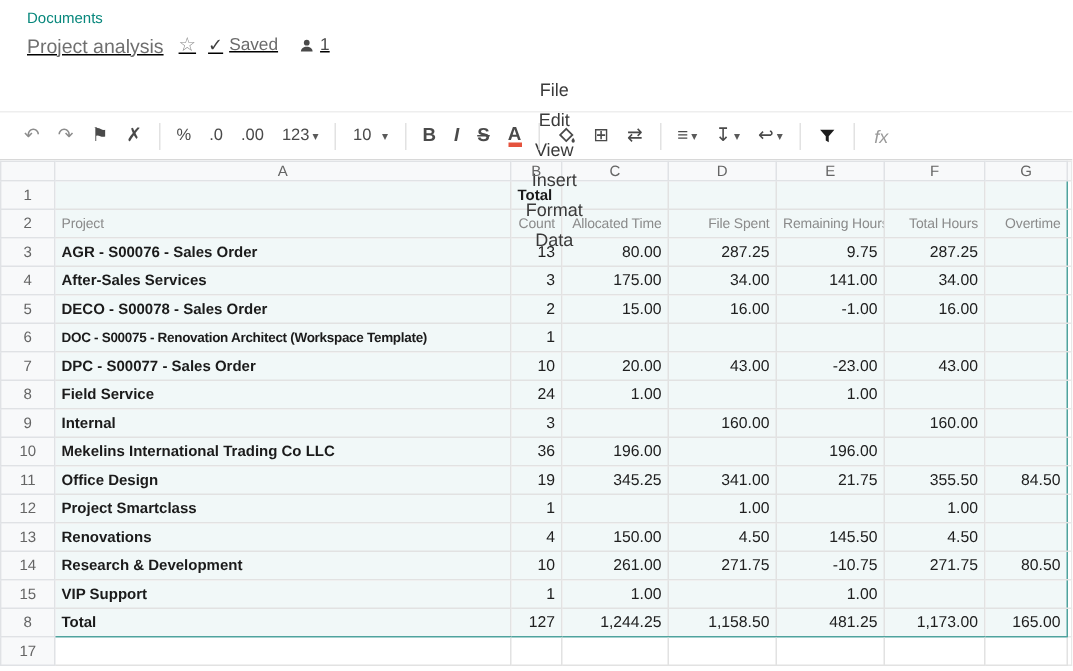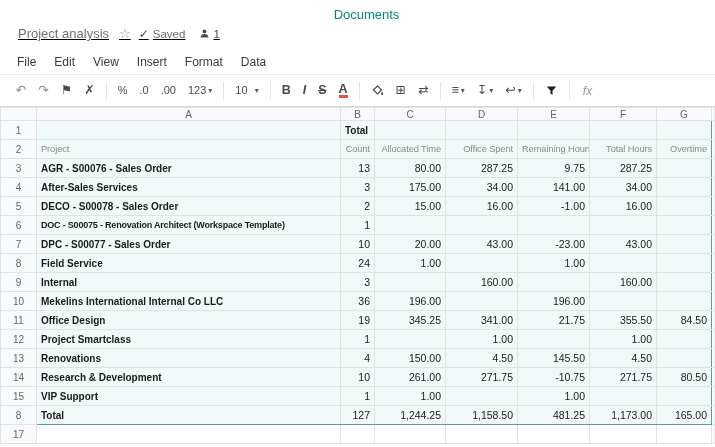--- a/index.html
+++ b/index.html
@@ -1,30 +1,30 @@
 <!DOCTYPE html>
 <html><head>
 <meta charset="utf-8">
 <style>
   * { box-sizing: border-box; margin: 0; padding: 0; }
   html, body { width: 715px; height: 447px; overflow: hidden; background: #fff;
     font-family: "Liberation Sans", "DejaVu Sans", sans-serif; }
 
   
   .topbar { height: 50px; padding: 7px 0 0 18px; }
-  .breadcrumb { font-size: 13px; color: #07877c; cursor: pointer; text-align: center; }
+  .breadcrumb { font-size: 10px; color: #07877c; cursor: pointer; }
   .title-row { display: flex; align-items: center; margin-top: 4px; gap: 8px; text-decoration: underline; }
   .doc-title { font-size: 13px; color: #6f6f6f; }
   .star { font-size: 13px; color: #8a8a8a; margin-left: 2px; cursor: pointer; }
   .saved { display: flex; align-items: center; gap: 4px; font-size: 11.5px; color: #6b6b6b; }
   .saved .chk { color: #3f3f3f; font-size: 12px; }
   .users { display: flex; align-items: center; gap: 3px; font-size: 11.5px; color: #4a4a4a; margin-left: 6px; }
 
   
-  .menubar { height: 24px; display: flex; align-items: center; padding-left: 8px; }
+  .menubar { height: 24px; display: flex; align-items: center; padding-left: 24px; flex-direction: column; }
   .menu-item { font-size: 12px; color: #3a3a3a; padding: 3px 9px; cursor: pointer; border-radius: 2px; }
 
   
   .toolbar { height: 33px; border-top: 1px solid #eeeeee; border-bottom: 1px solid #d8d8d8;
     display: flex; align-items: center; padding-left: 10px; }
   .tbtn { font-size: 12.5px; color: #4a4a4a; padding: 2px 5px; margin: 0 1px; cursor: pointer;
     display: inline-flex; align-items: center; gap: 2px; line-height: 1; white-space: nowrap; }
   .tbtn.txt { font-size: 11px; }
   .tbtn .caret { font-size: 8px; color: #5a5a5a; }
   .muted { color: #8c8c8c; }
@@ -176,21 +176,21 @@
           <td class="pv bt"></td>
           <td class="pv bt"></td>
           <td class="pv bt br"></td>
           <td class="fillc"></td>
         </tr>
         <tr>
           <td class="rh">2</td>
           <td class="dim left pv bl">Project</td>
           <td class="dim right pv">Count</td>
           <td class="dim right pv">Allocated Time</td>
-          <td class="dim right pv">Office Spent</td>
+          <td class="dim right pv">File Spent</td>
           <td class="dim right pv">Remaining Hours</td>
           <td class="dim right pv">Total Hours</td>
           <td class="dim right pv br">Overtime</td>
           <td class="fillc"></td>
         </tr>
         <tr>
           <td class="rh">3</td>
           <td class="lbl pv bl">AGR - S00076 - Sales Order</td>
           <td class="num pv">13</td>
           <td class="num pv">80.00</td>
@@ -261,21 +261,21 @@
           <td class="num pv">3</td>
           <td class="num pv"></td>
           <td class="num pv">160.00</td>
           <td class="num pv"></td>
           <td class="num pv">160.00</td>
           <td class="num pv br"></td>
           <td class="fillc"></td>
         </tr>
         <tr>
           <td class="rh">10</td>
-          <td class="lbl pv bl">Mekelins International Internal Co LLC</td>
+          <td class="lbl pv bl">Mekelins International Trading Co LLC</td>
           <td class="num pv">36</td>
           <td class="num pv">196.00</td>
           <td class="num pv"></td>
           <td class="num pv">196.00</td>
           <td class="num pv"></td>
           <td class="num pv br"></td>
           <td class="fillc"></td>
         </tr>
         <tr>
           <td class="rh">11</td>

